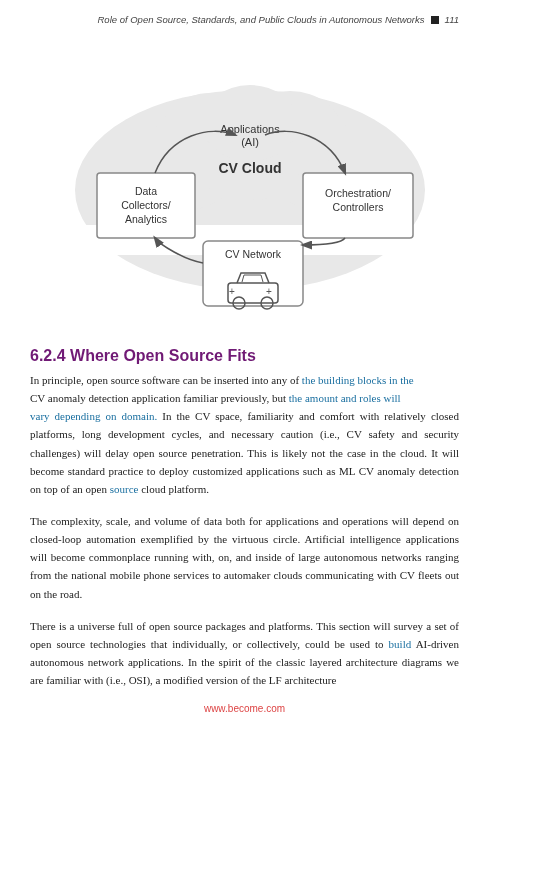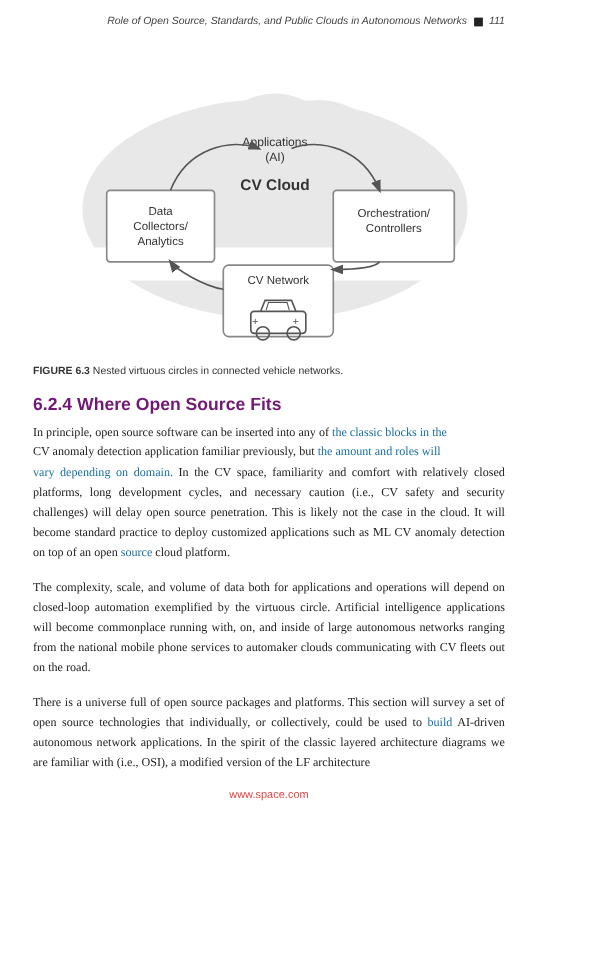--- a/index.html
+++ b/index.html
@@ -193,35 +193,31 @@
 
         <defs>
           <marker id="arrowhead" markerWidth="8" markerHeight="6" refX="6" refY="3" orient="auto">
             <polygon points="0 0, 8 3, 0 6" fill="#555"></polygon>
           </marker>
         </defs>
       </svg>
     </div>
   </div>
 
-  <div class="figure-caption">
-    <span class="figure-caption-label">FIGURE 6.3</span>
-    <span>  </span><span>Nested virtuous circles in connected vehicle networks.</span>
-  </div>
 
   <div class="section-heading">6.2.4  Where Open Source Fits</div>
   <div class="body-text">
-    In principle, open source software can be inserted into any of <span class="highlight">the classic blocks in the</span><br>
+    In principle, open source software can be inserted into any of <span class="highlight">the building blocks in the</span><br>
     <span>CV anomaly detection application familiar previously, but </span><span class="highlight">the amount and roles will</span><br>
     <span class="highlight">vary depending on domain.</span><span> In the CV space, familiarity and comfort with relatively closed platforms, long development cycles, and necessary caution (i.e., CV safety and security challenges) will delay open source penetration. This is likely not the case in the cloud. It will become standard practice to deploy customized applications such as ML CV anomaly detection on top of an open </span><span class="highlight">source</span><span> cloud platform.</span>
   </div>
 
   <div class="body-text">
     The complexity, scale, and volume of data both for applications and operations will depend on closed-loop automation exemplified by the virtuous circle. Artificial intelligence applications will become commonplace running with, on, and inside of large autonomous networks ranging from the national mobile phone services to automaker clouds communicating with CV fleets out on the road.
   </div>
 
   <div class="body-text">
     There is a universe full of open source packages and platforms. This section will survey a set of open source technologies that individually, or collectively, could be used to <span class="highlight">build</span> AI-driven autonomous network applications. In the spirit of the classic layered architecture diagrams we are familiar with (i.e., OSI), a modified version of the LF architecture
   </div>
 
-  <div class="footer-watermark">www.space.com</div>
+  <div class="footer-watermark">www.become.com</div>
 
 </div>
 
 </body></html>

